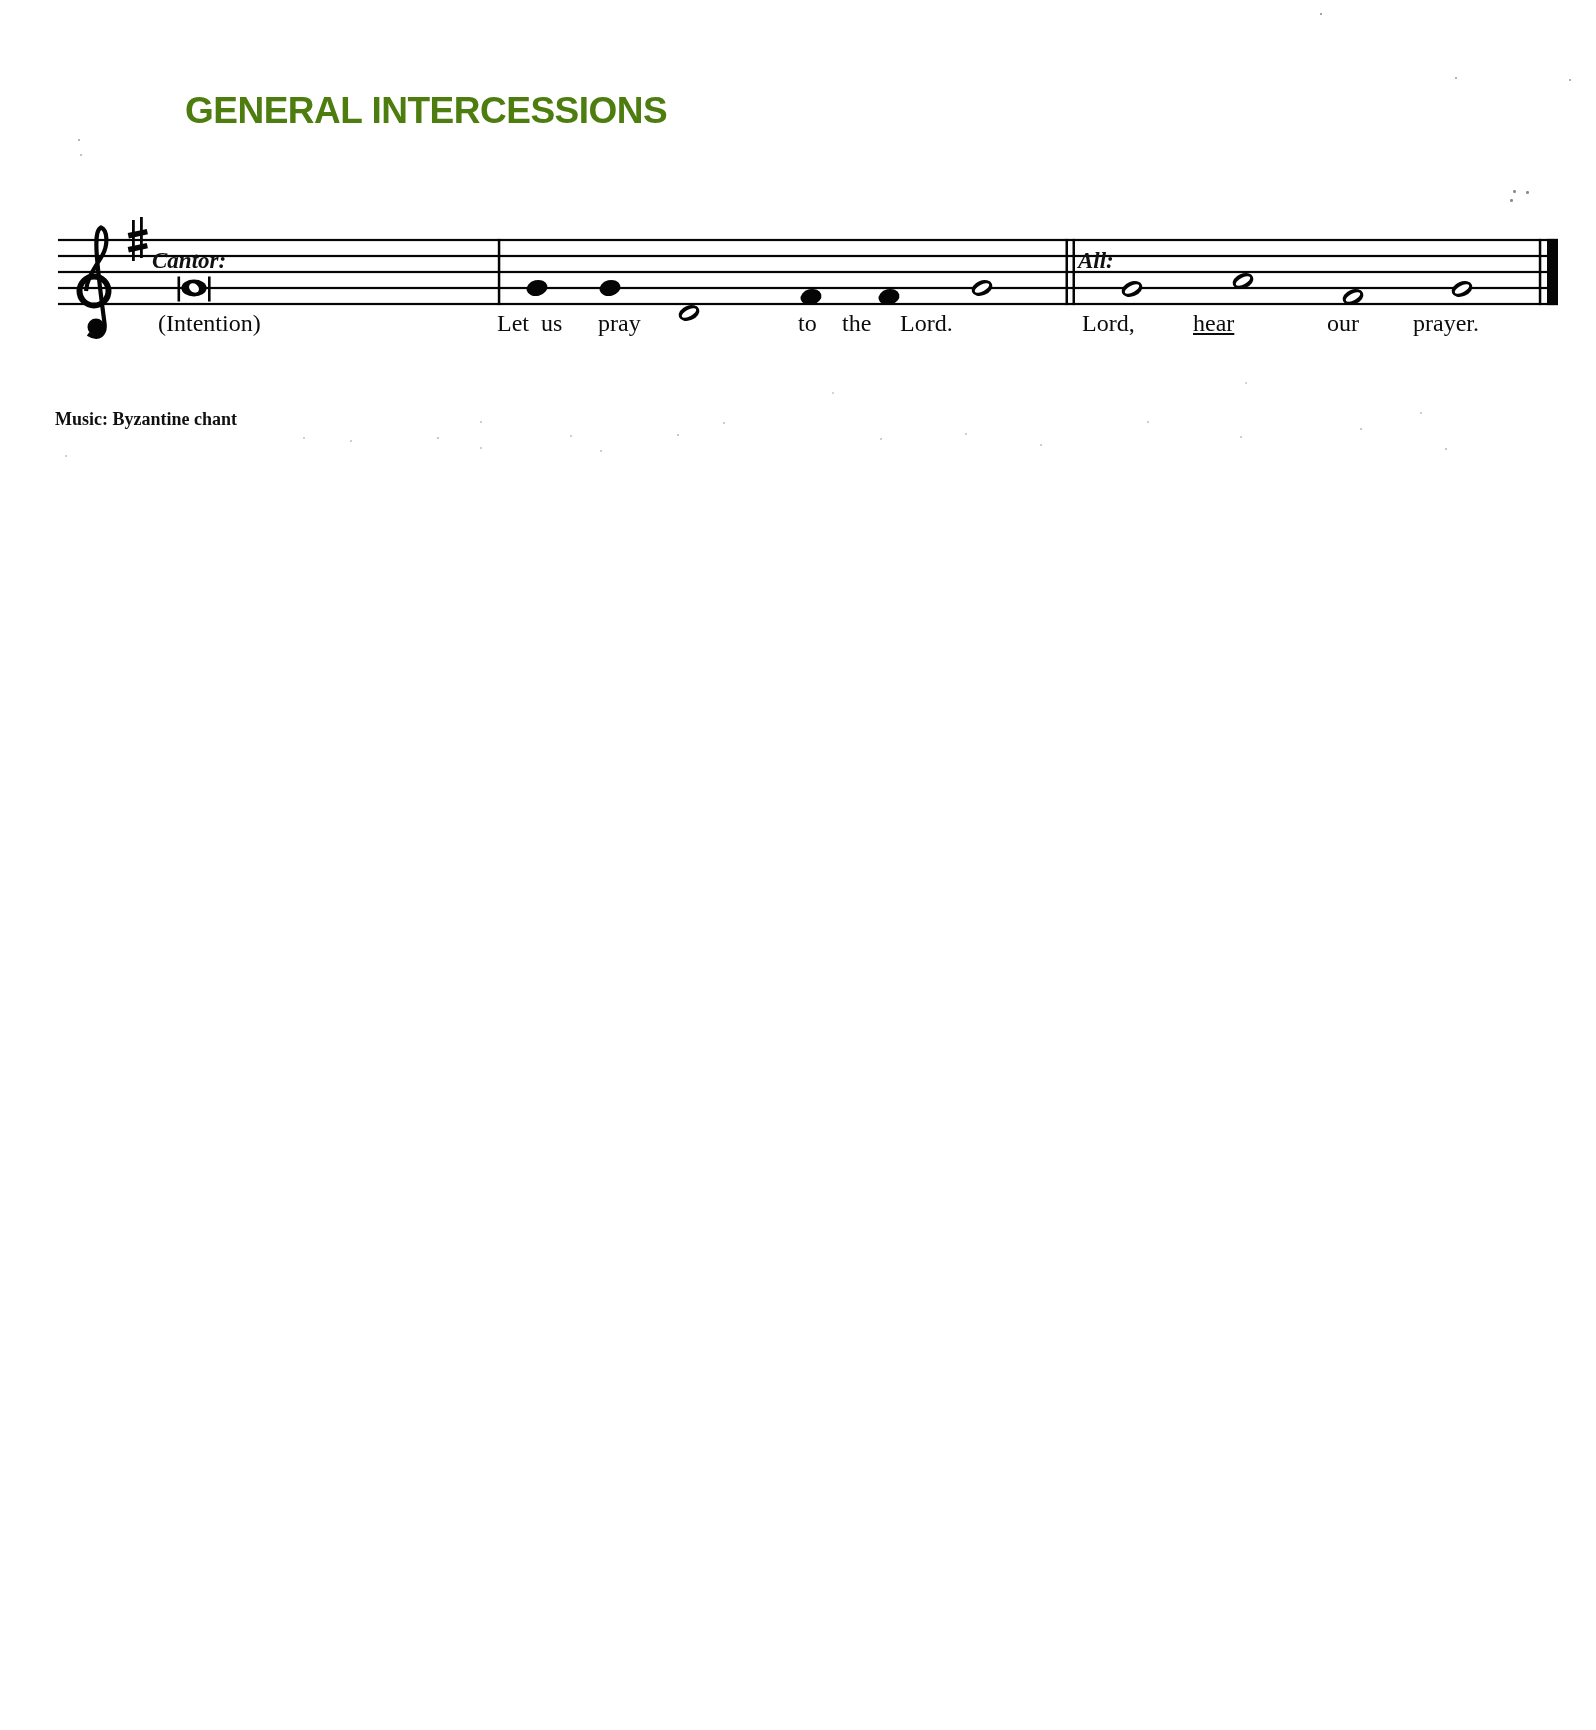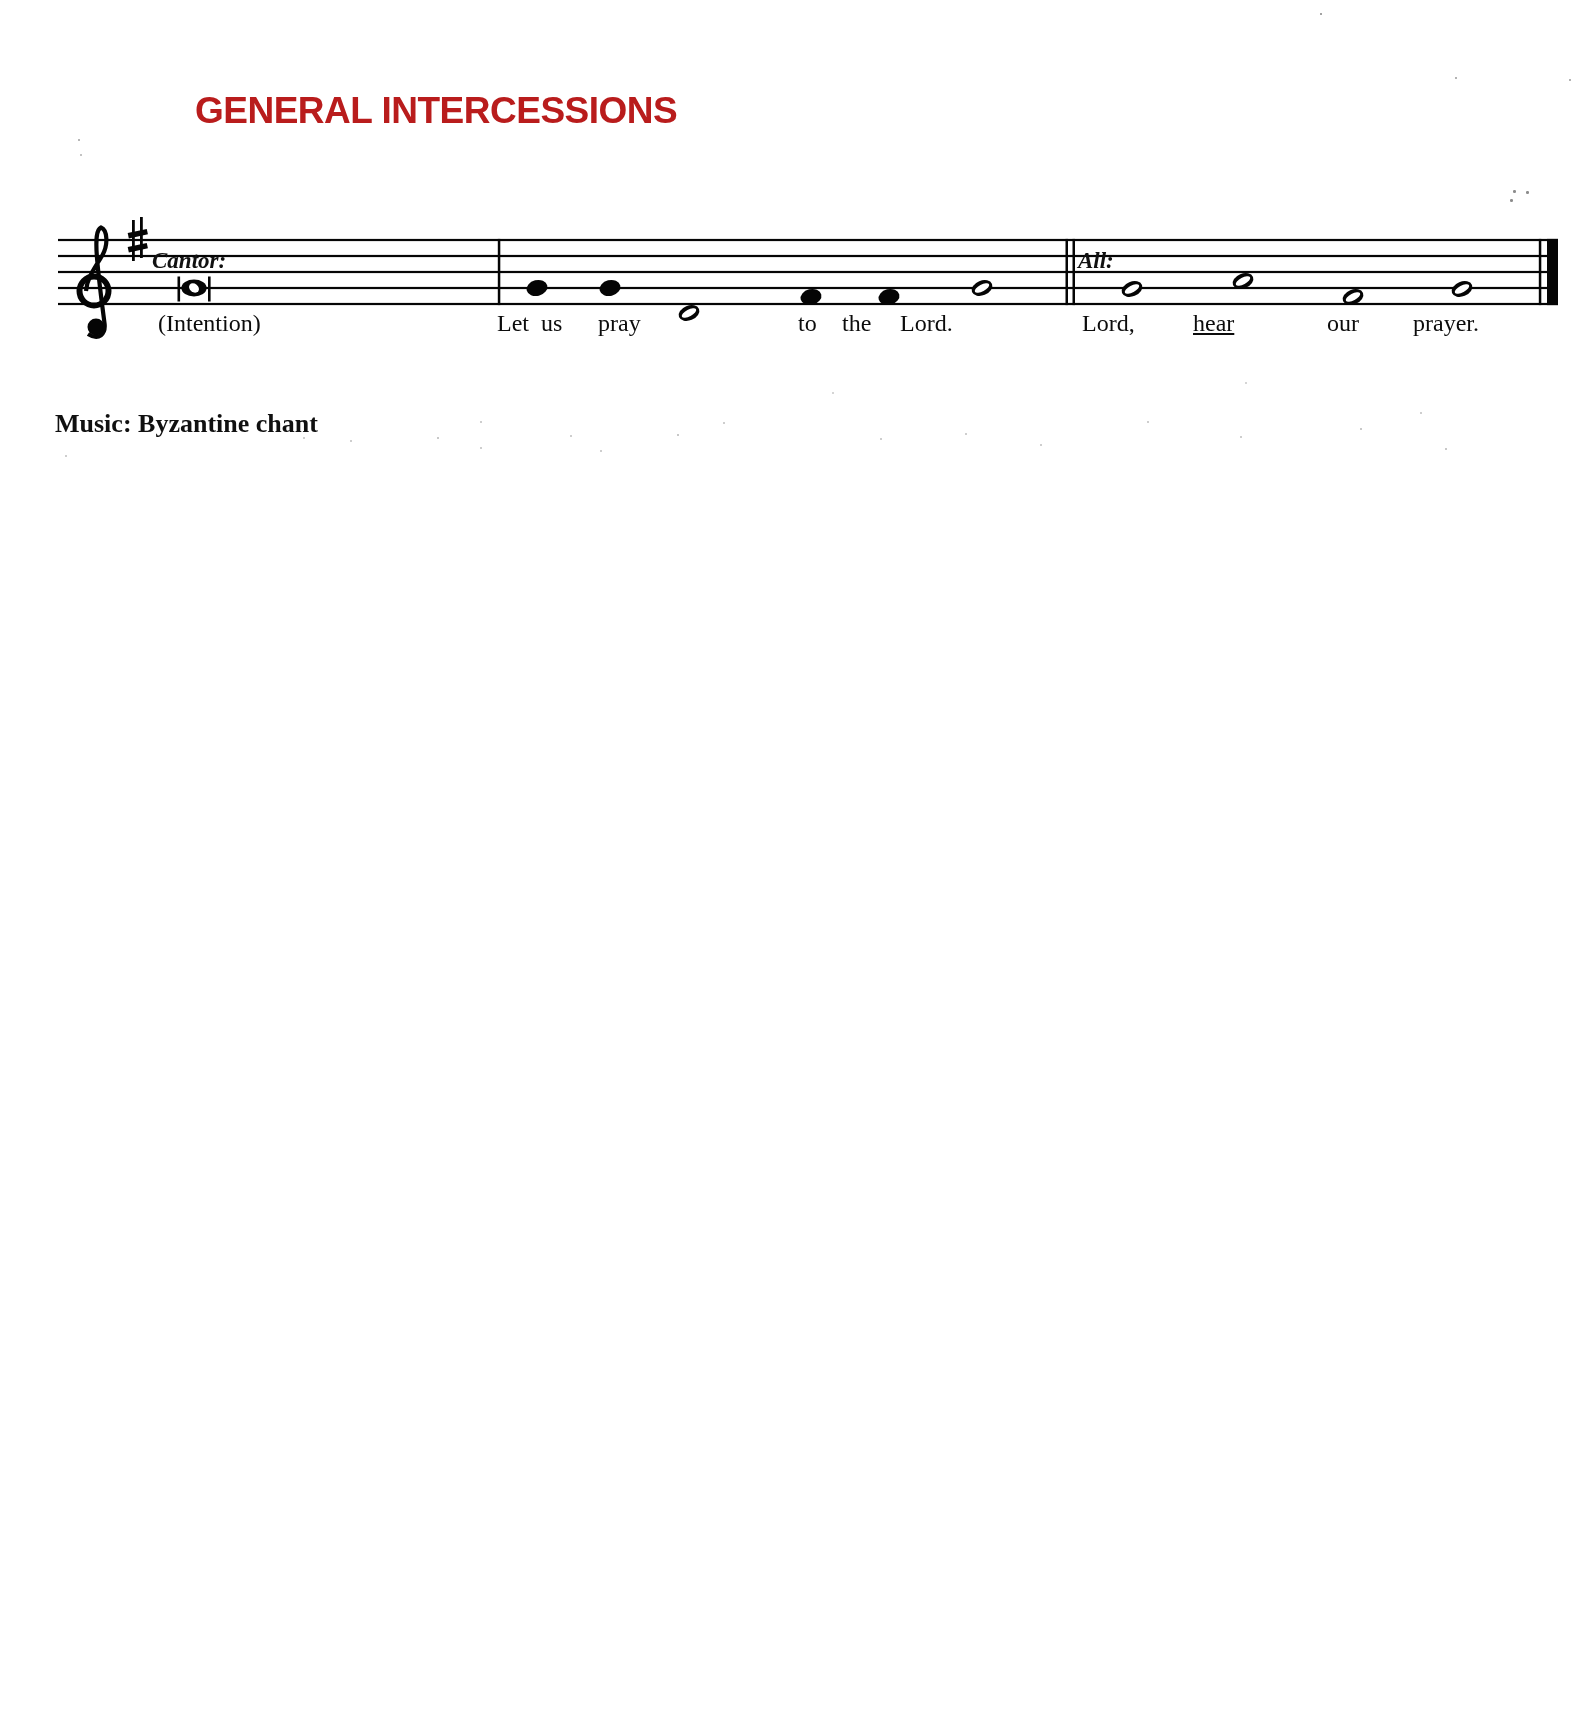--- a/index.html
+++ b/index.html
@@ -1,25 +1,25 @@
 <!DOCTYPE html>
 <html><head>
 <meta charset="utf-8">
 <style>
   html,body{margin:0;padding:0;background:#ffffff;}
   body{position:relative;width:1596px;height:1730px;overflow:hidden;
        font-family:"Liberation Serif",serif;color:#0a0a0a;}
   .abs{position:absolute;}
-  #title{left:195px;top:90px;margin:0;
+  #title{left:185px;top:90px;margin:0;
          font-family:"Liberation Sans",sans-serif;font-weight:bold;
-         font-size:37px;letter-spacing:-0.5px;color:#b91c1c;white-space:nowrap;}
+         font-size:37px;letter-spacing:-0.5px;color:#4d7c0f;white-space:nowrap;}
   .seclabel{top:208px;font-style:italic;font-weight:600;font-size:23px;
             color:#111;white-space:nowrap;margin-top:40px;}
   .lyric{top:310px;font-size:24px;color:#0c0c0c;white-space:nowrap;}
-  #credit{left:55px;top:409px;font-weight:bold;font-size:26px;color:#101010;
+  #credit{left:55px;top:409px;font-weight:bold;font-size:18px;color:#101010;
           white-space:nowrap;}
   #score{left:0;top:0;}
   .speck{position:absolute;background:#6f6f6f;border-radius:50%;}
   svg .ink{fill:#050505;}
 </style>
 </head>
 <body>
 
 <h1 id="title" class="abs">GENERAL INTERCESSIONS</h1>
 

